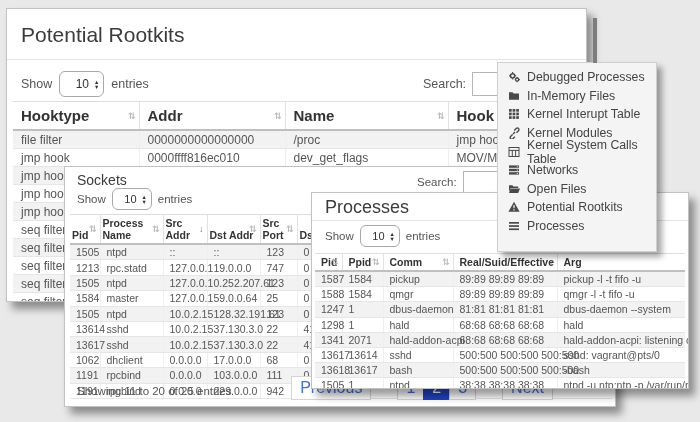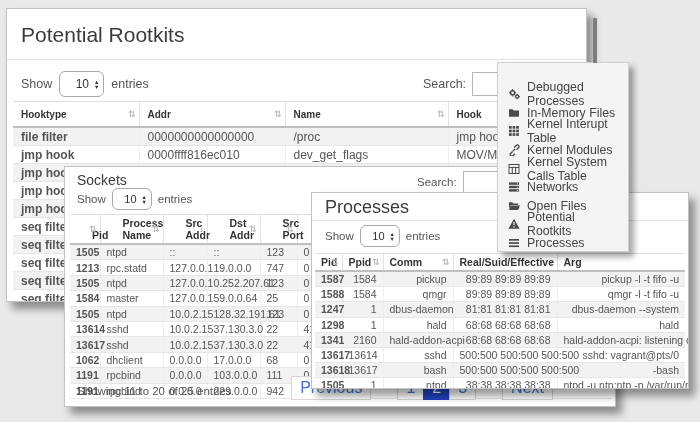--- a/index.html
+++ b/index.html
@@ -13,46 +13,46 @@
   .select-box{border:1px solid #a9a9a9;border-radius:6px;background:#fff;display:flex;align-items:center;
               justify-content:flex-end;padding:0 5px;box-sizing:border-box;color:#333;}
   .stepper{display:flex;flex-direction:column;line-height:5px;font-size:6.5px;color:#333;margin-left:6px;}
   .search-wrap{position:absolute;display:flex;align-items:center;gap:6px;font-size:12.5px;color:#555;}
   .search-input{border:1px solid #b5b5b5;background:#fff;height:24px;box-sizing:border-box;padding:0 4px;font-size:12px;}
   table{border-collapse:collapse;table-layout:fixed;}
   th{text-align:left;font-weight:700;color:#333;border-bottom:2px solid #bfbfbf;border-top:1px solid #ddd;
      position:relative;border-left:1px solid #e2e2e2;}
   th:first-child{border-left:none;}
   td{color:#555;border-bottom:1px solid #e6e6e6;border-left:1px solid #efefef;white-space:nowrap;}
-  td:first-child{border-left:none;font-weight:bold;}
+  td:first-child{border-left:none;}
   tbody tr:nth-child(odd){background:#f2f2f2;}
   .sort{position:absolute;right:3px;top:50%;transform:translateY(-50%);font-size:9px;color:#bbb;}
   .sort::before{content:"\21C5";}
   .sort.desc{color:#777;}
   .sort.desc::before{content:"\2193";}
   
   #rk-table{width:568px;margin:0 0 0 6px;font-size:12px;}
-  #rk-table th{padding:5px 8px;height:14px;font-size:10px;}
+  #rk-table th{padding:5px 8px;height:14px;font-size:15px;}
   #rk-table td{padding:1px 8px;height:15px;}
   
   #sk-table{width:542px;margin:0 0 0 5px;font-size:10.5px;}
-  #sk-table th{padding:2px 22px;font-size:10.5px;vertical-align:bottom;line-height:12px;margin-left:40px;}
+  #sk-table th{padding:2px 2px;font-size:10.5px;vertical-align:bottom;line-height:12px;margin-left:40px;}
   #sk-table td{padding:1px 6px;height:12.4px;line-height:12px;}
   
   #pr-table{width:370px;margin:0 0 0 3px;font-size:10.5px;}
   #pr-table th{padding:2px 6px;font-size:10.5px;white-space:nowrap;}
-  #pr-table td{padding:1px 6px;height:12.2px;line-height:12px;text-align:right;}
+  #pr-table td{padding:1px 6px;height:12.2px;line-height:12px;}
   .footer-text{position:absolute;font-size:11.5px;color:#555;}
   .pagination{position:absolute;display:flex;font-size:16px;gap:27px;}
   .page-btn{border:1px solid #d5d5d5;background:#fff;color:#4272d7;padding:2px 8px;margin-left:-1px;cursor:pointer;}
   .page-btn.active{background:#2142bf;border-color:#2142bf;color:#fff;}
   
-  .menu{position:absolute;left:497px;top:62px;width:132px;height:190px;background:#f4f4f4;
+  .menu{position:absolute;left:497px;top:62px;width:160px;height:190px;background:#f4f4f4;
         border:1px solid #cfcfcf;box-shadow:5px 5px 6px rgba(0,0,0,.35);z-index:40;box-sizing:border-box;
-        padding-top:22px;}
+        padding-top:5px;}
   .menu-item{display:flex;align-items:center;gap:7px;padding:2px 10px;height:14.6px;font-size:12.3px;color:#444;cursor:pointer;}
   .mi{width:12px;height:12px;flex:0 0 12px;display:inline-flex;}
   .scroll-thumb{position:absolute;left:593px;top:18px;width:4px;height:45px;background:#7d7d7d;z-index:41;}
 </style>
 </head>
 <body>
 
 <div class="window" id="rootkits-window" style="left:6px;top:8px;width:581px;height:294px;z-index:10;">
   <div class="win-title" style="position:absolute;left:14px;top:14px;font-size:21px;">Potential Rootkits</div>
   <div class="hr" style="top:50px;"></div>
@@ -337,21 +337,21 @@
         </tr>
         <tr>
           <td>1298</td>
           <td>1</td>
           <td>hald</td>
           <td>68:68 68:68 68:68</td>
           <td>hald</td>
         </tr>
         <tr>
           <td>1341</td>
-          <td>2160</td>
+          <td>2071</td>
           <td>hald-addon-acpi</td>
           <td>68:68 68:68 68:68</td>
           <td>hald-addon-acpi: listening on</td>
         </tr>
         <tr>
           <td>13617</td>
           <td>13614</td>
           <td>sshd</td>
           <td>500:500 500:500 500:500</td>
           <td>sshd: vagrant@pts/0</td>

